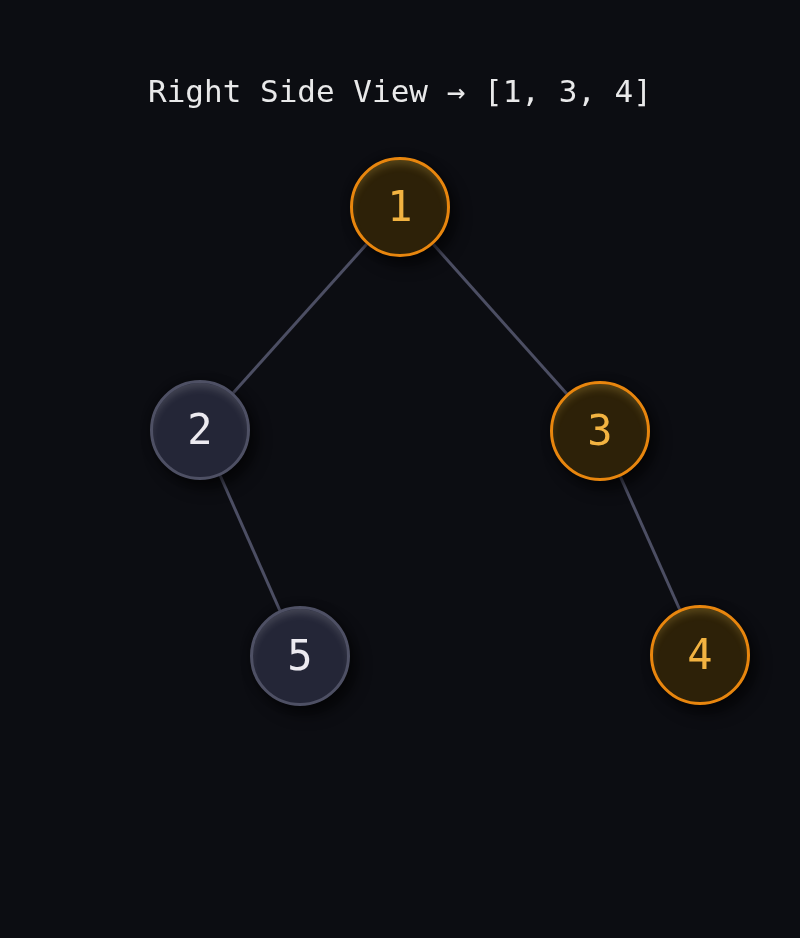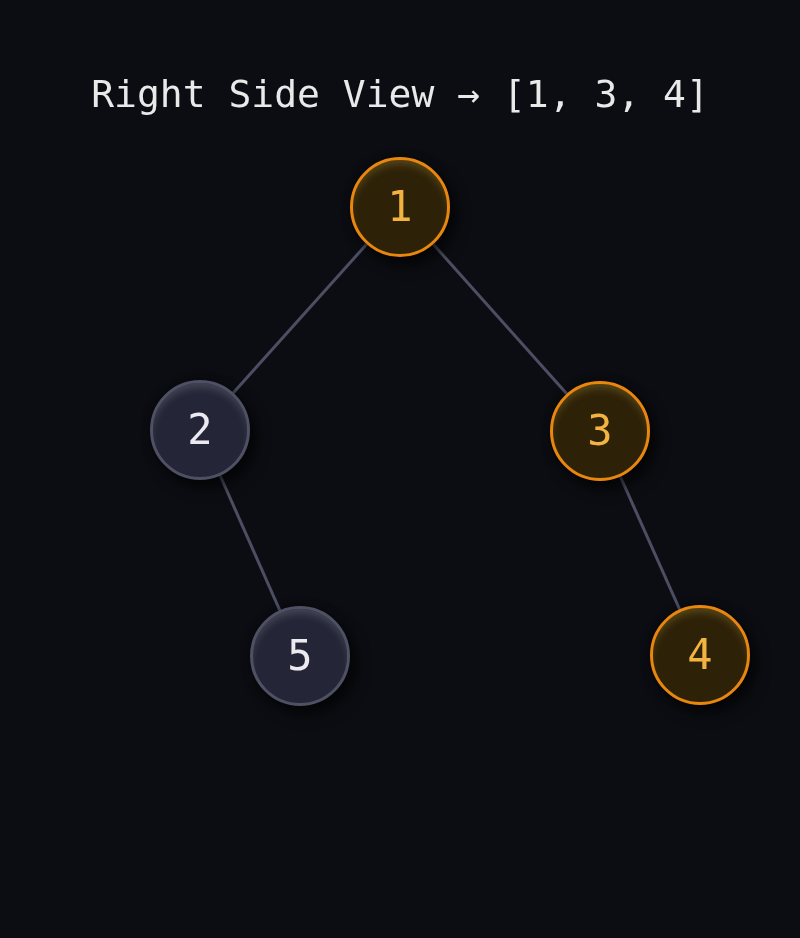--- a/index.html
+++ b/index.html
@@ -15,21 +15,21 @@
     position: relative;
     width: 800px;
     height: 938px;
   }
   .title {
     position: absolute;
     top: 74px;
     left: 0;
     width: 100%;
     text-align: center;
-    font-size: 38px;
+    font-size: 31px;
     line-height: 1.1;
     letter-spacing: 0px;
     color: var(--title_text, #e9e9ea);
     white-space: pre;
   }
   svg.edges {
     position: absolute;
     top: 0;
     left: 0;
   }

